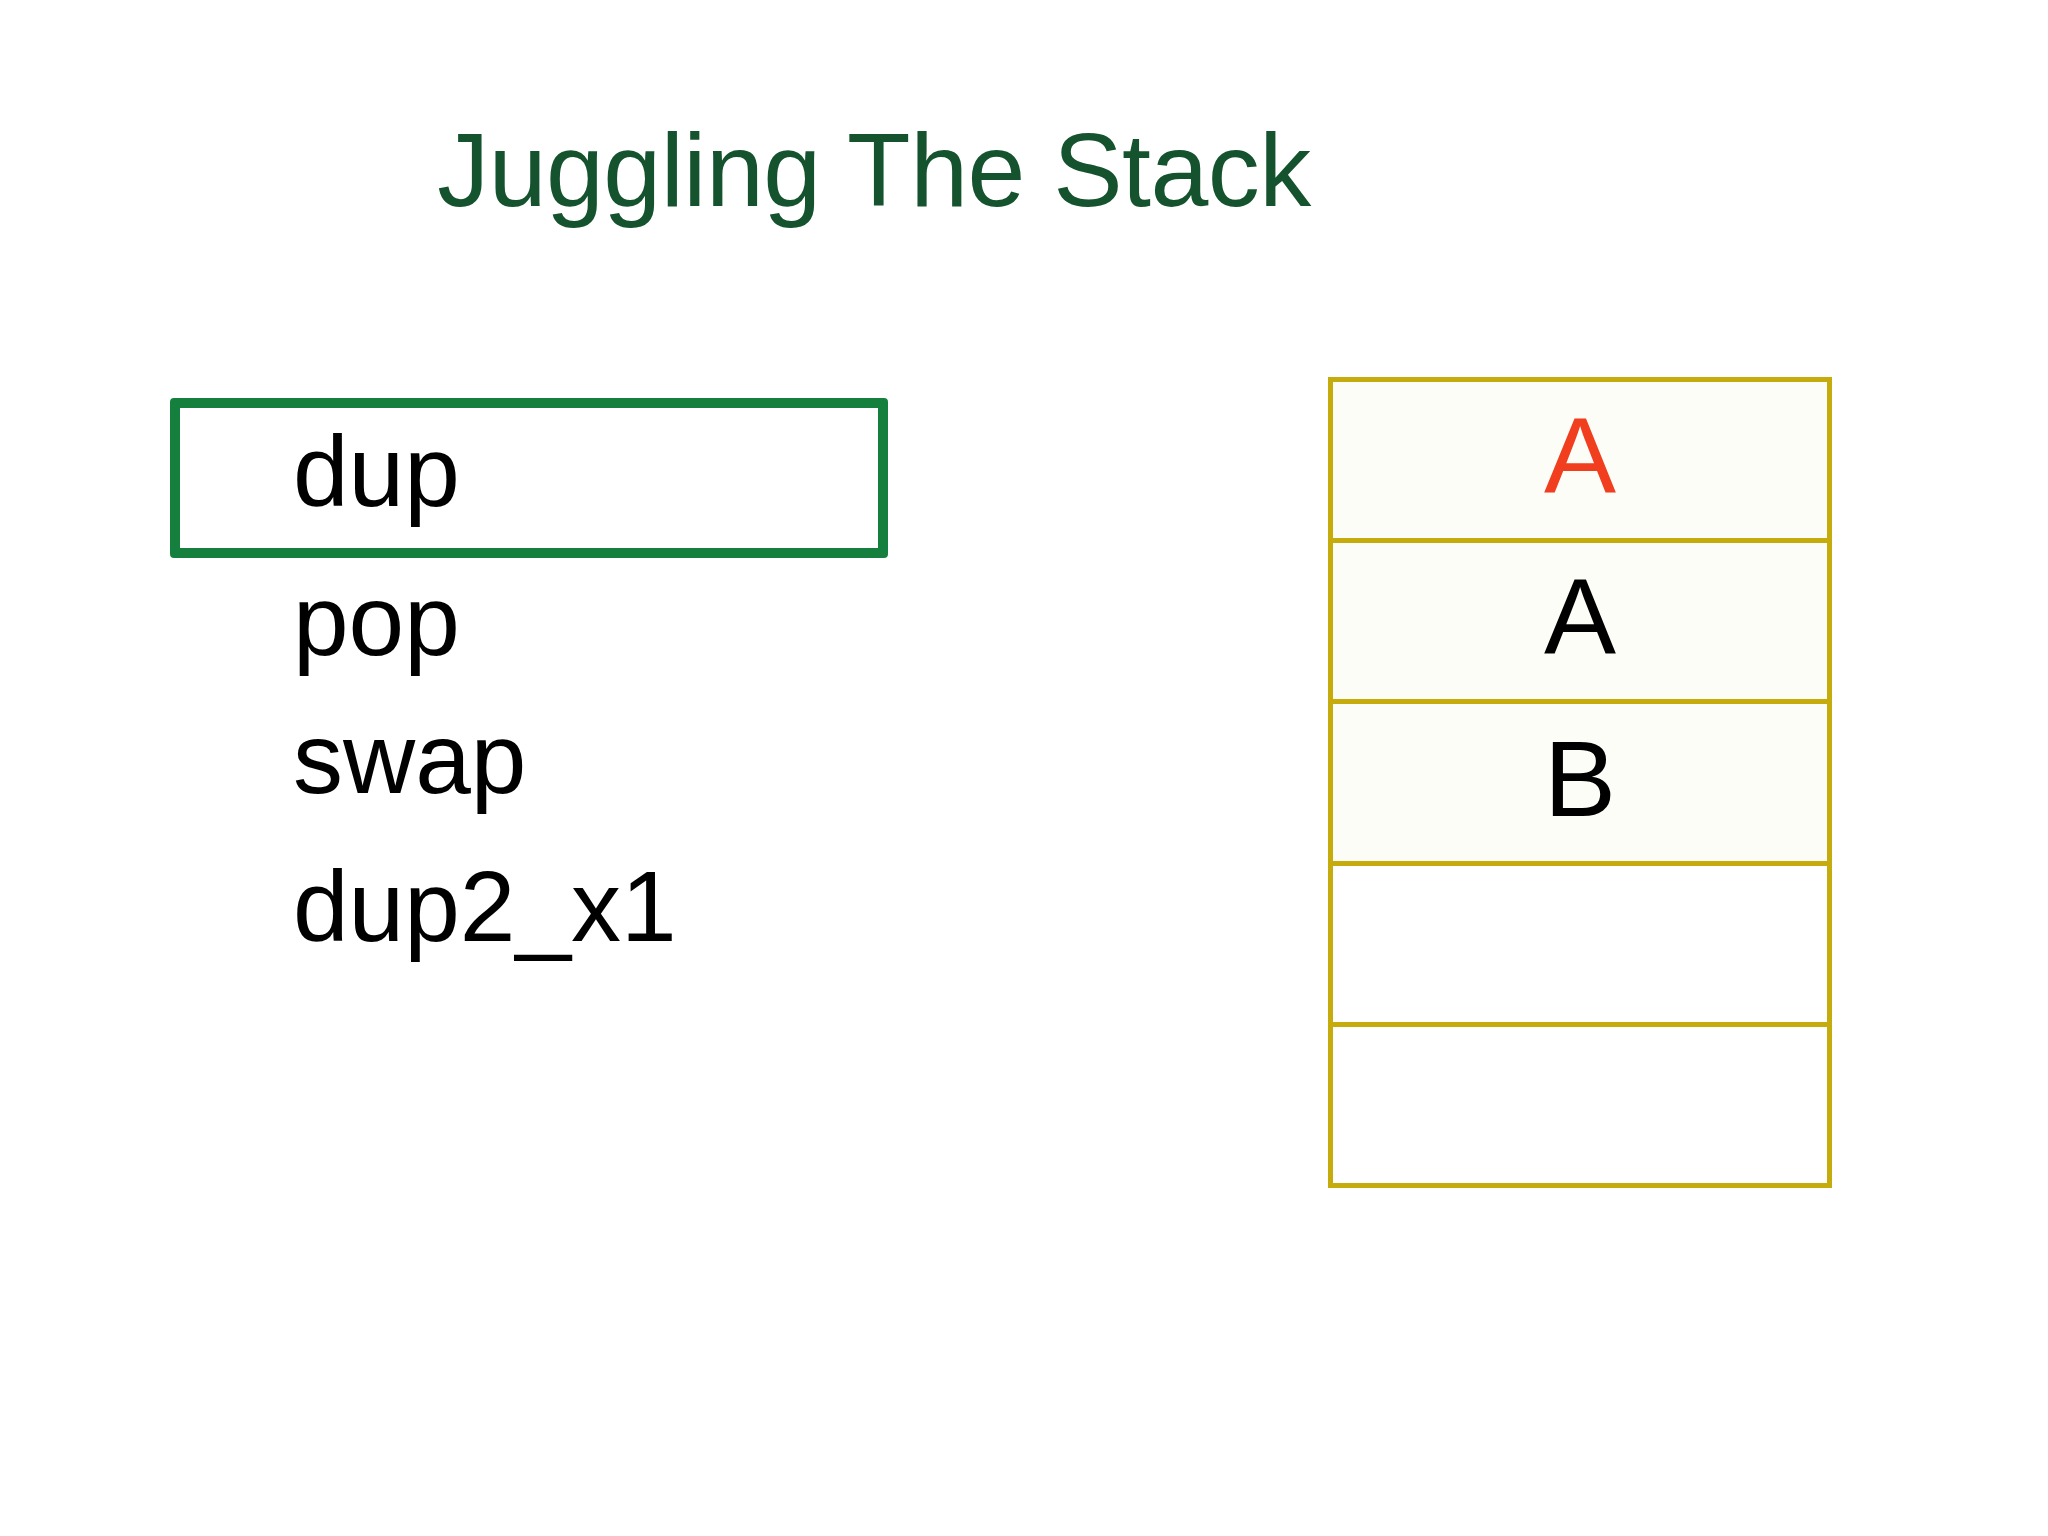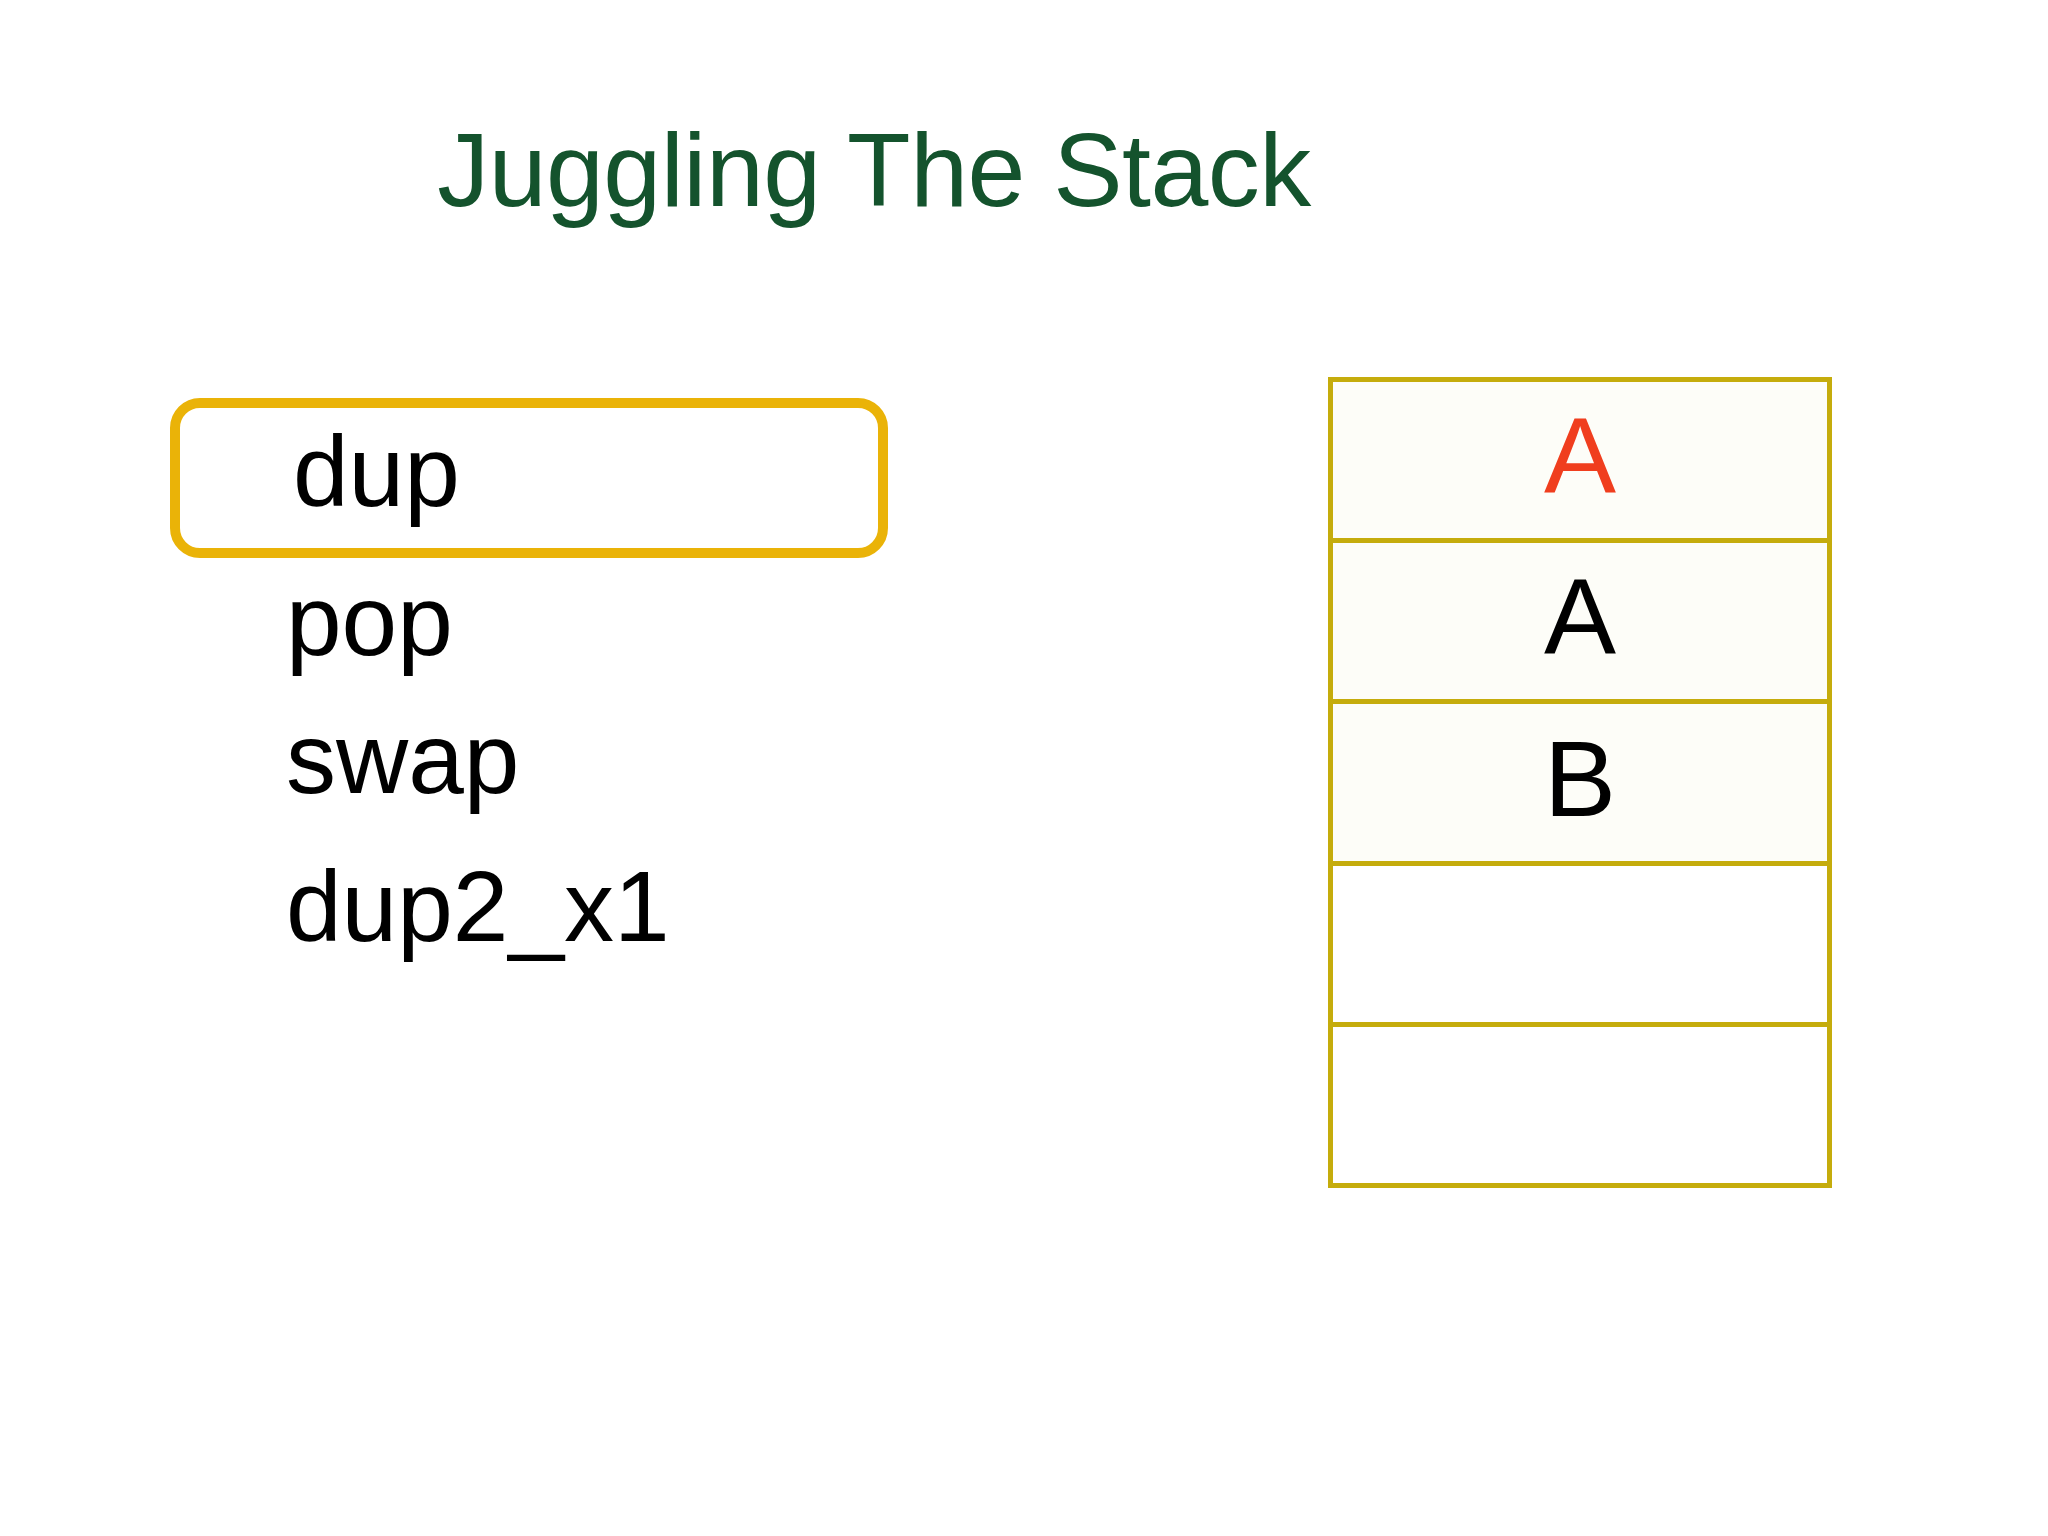--- a/index.html
+++ b/index.html
@@ -40,31 +40,31 @@
     top: 398px;
     width: 760px;
   }
   .op-row {
     position: relative;
     height: 148px;
     box-sizing: border-box;
   }
   .op-label {
     position: absolute;
-    left: 116px;
+    left: 123px;
     top: 12px;
     font-size: 100px;
     line-height: 1.0;
     color: #000000;
     font-weight: 400;
     white-space: nowrap;
   }
   .op-row.highlighted {
-    border: 10px solid #eab308;
-    border-radius: 30px;
+    border: 10px solid #15803d;
+    border-radius: 4px;
     height: 160px;
     width: 718px;
     background: #ffffff;
   }
   .op-row.highlighted .op-label {
     left: 113px;
     top: 13px;
   }
   
   .op-row.spacer-after { height: 138px; }

